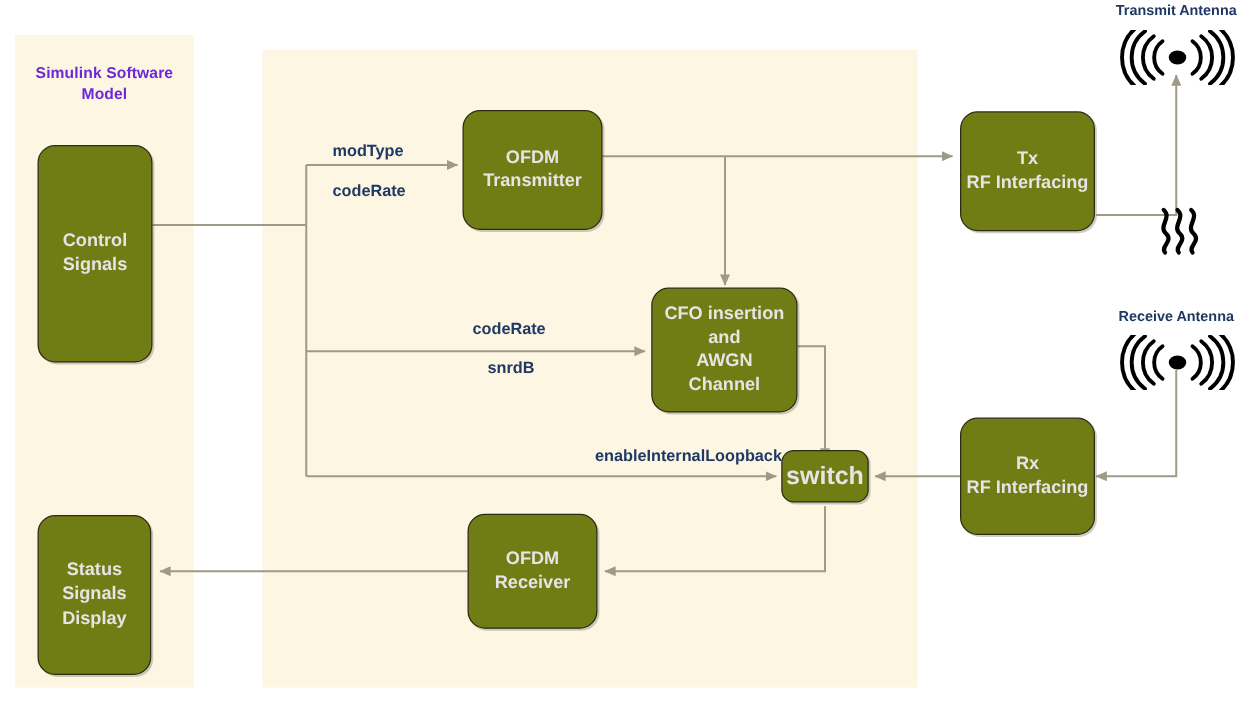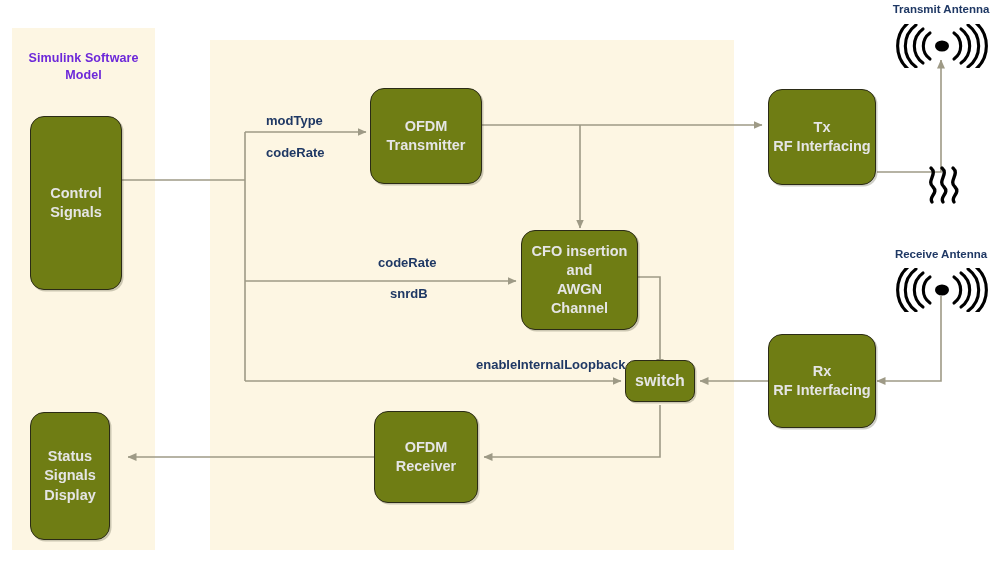--- a/index.html
+++ b/index.html
@@ -40,21 +40,21 @@
     font-size: 14.5px;
     line-height: 1.32;
     display: flex;
     align-items: center;
     justify-content: center;
     text-align: center;
     box-sizing: border-box;
     box-shadow: 1.5px 1.5px 0 rgba(60,60,30,0.25);
   }
   .block span { display: block; width: 100%; white-space: pre-line; }
-  .block.small { font-size: 16px; border-radius: 10px; }
+  .block.small { font-size: 20px; border-radius: 10px; }
   .sig-label {
     position: absolute;
     color: #1f3864;
     font-weight: bold;
     font-size: 13px;
     white-space: nowrap;
   }
   .ant-label {
     position: absolute;
     color: #1f3864;
@@ -118,21 +118,21 @@
 
       <path d="M941,296 L941,381 L877,381" marker-end="url(#arw)"></path>
     </g>
   </svg>
 
   <div class="block" style="left:30px; top:92px; width:92px; height:174px;margin-top:24px;">
     <span>Control
 Signals</span>
   </div>
 
-  <div class="block" style="left:30px; top:412px; width:80px; height:128px;">
+  <div class="block" style="left:30px; top:412px; width:91px; height:128px;">
     <span>Status
 Signals
 Display</span>
   </div>
 
   <div class="block" style="left:370px; top:88px; width:112px; height:96px;">
     <span>OFDM
 Transmitter</span>
   </div>
 

